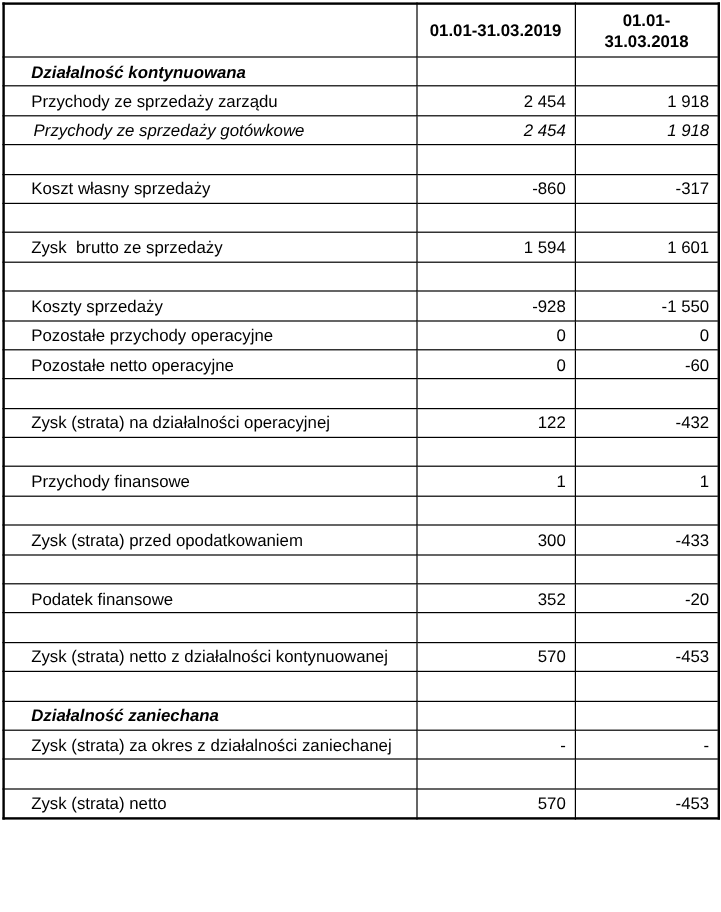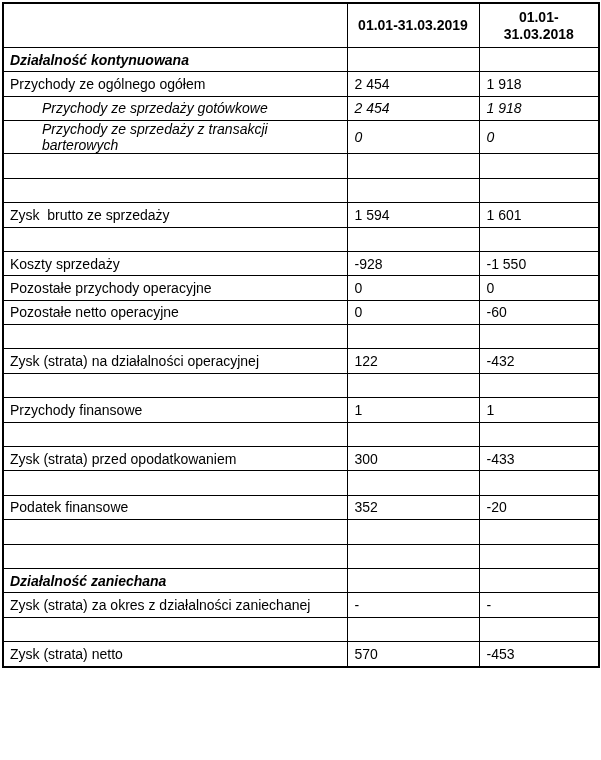--- a/index.html
+++ b/index.html
@@ -37,35 +37,36 @@
   thead th {
     height: 43px;
     font-weight: bold;
     text-align: center;
   }
   tbody td {
     height: 23.4px;
   }
   td.label {
     text-align: left;
-    padding-left: 6px;
+    padding-left: 22px;
     white-space: pre-wrap;
   }
   td.val {
+    text-align: right;
     margin-top: 36px;
   }
   tr.style-section td.label {
     font-weight: bold;
     font-style: italic;
   }
   tr.style-sub td {
     font-style: italic;
   }
   tr.style-sub td.label {
-    padding-left: 38px;
+    padding-left: 24px;
   }
   tr.style-bold td.label {
     font-weight: normal;
   }
 </style>
 </head>
 <body>
 
 <div class="sheet">
   <table>
@@ -81,38 +82,38 @@
         <th>01.01-31.03.2018</th>
       </tr>
     </thead>
     <tbody>
         <tr class="style-section">
     <td class="label">Działalność kontynuowana</td>
     <td class="val"></td>
     <td class="val"></td>
   </tr>
         <tr class="style-normal">
-    <td class="label">Przychody ze ogólnego ogółem</td>
+    <td class="label">Przychody ze sprzedaży zarządu</td>
     <td class="val">2 454</td>
     <td class="val">1 918</td>
   </tr>
         <tr class="style-sub">
     <td class="label">Przychody ze sprzedaży gotówkowe</td>
     <td class="val">2 454</td>
     <td class="val">1 918</td>
   </tr>
-        <tr class="style-sub">
-    <td class="label">Przychody ze sprzedaży z transakcji barterowych</td>
-    <td class="val">0</td>
-    <td class="val">0</td>
-  </tr>
-        <tr class="style-empty">
-    <td class="label"></td>
-    <td class="val"></td>
-    <td class="val"></td>
+        <tr class="style-empty">
+    <td class="label"></td>
+    <td class="val"></td>
+    <td class="val"></td>
+  </tr>
+        <tr class="style-normal">
+    <td class="label">Koszt własny sprzedaży</td>
+    <td class="val">-860</td>
+    <td class="val">-317</td>
   </tr>
         <tr class="style-empty">
     <td class="label"></td>
     <td class="val"></td>
     <td class="val"></td>
   </tr>
         <tr class="style-bold">
     <td class="label">Zysk  brutto ze sprzedaży</td>
     <td class="val">1 594</td>
     <td class="val">1 601</td>
@@ -174,20 +175,25 @@
   </tr>
         <tr class="style-normal">
     <td class="label">Podatek finansowe</td>
     <td class="val">352</td>
     <td class="val">-20</td>
   </tr>
         <tr class="style-empty">
     <td class="label"></td>
     <td class="val"></td>
     <td class="val"></td>
+  </tr>
+        <tr class="style-bold">
+    <td class="label">Zysk (strata) netto z działalności kontynuowanej</td>
+    <td class="val">570</td>
+    <td class="val">-453</td>
   </tr>
         <tr class="style-empty">
     <td class="label"></td>
     <td class="val"></td>
     <td class="val"></td>
   </tr>
         <tr class="style-section">
     <td class="label">Działalność zaniechana</td>
     <td class="val"></td>
     <td class="val"></td>

